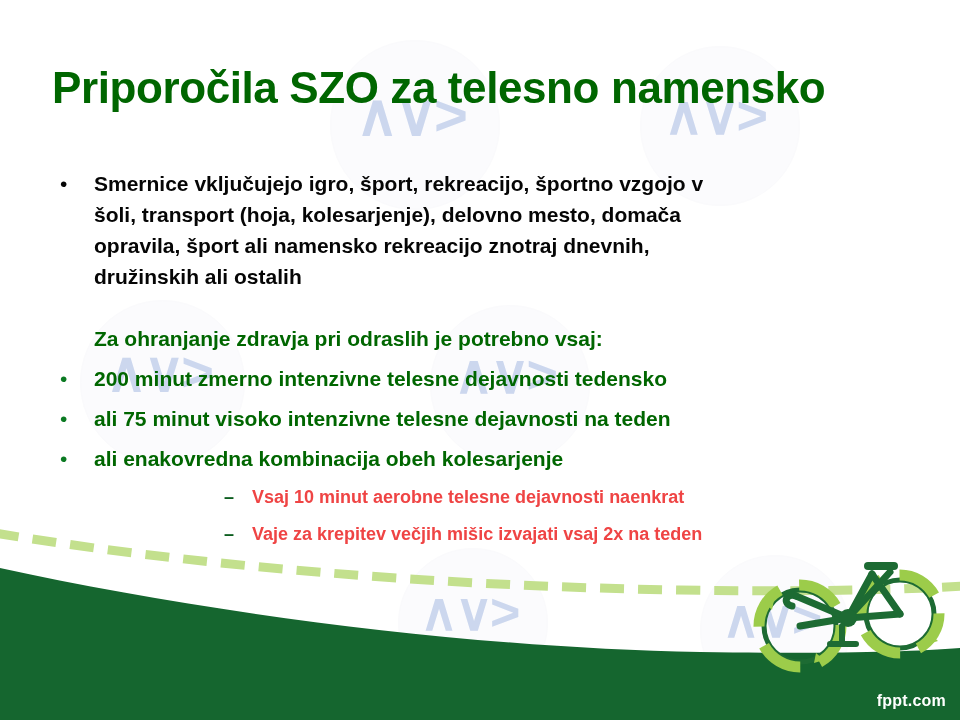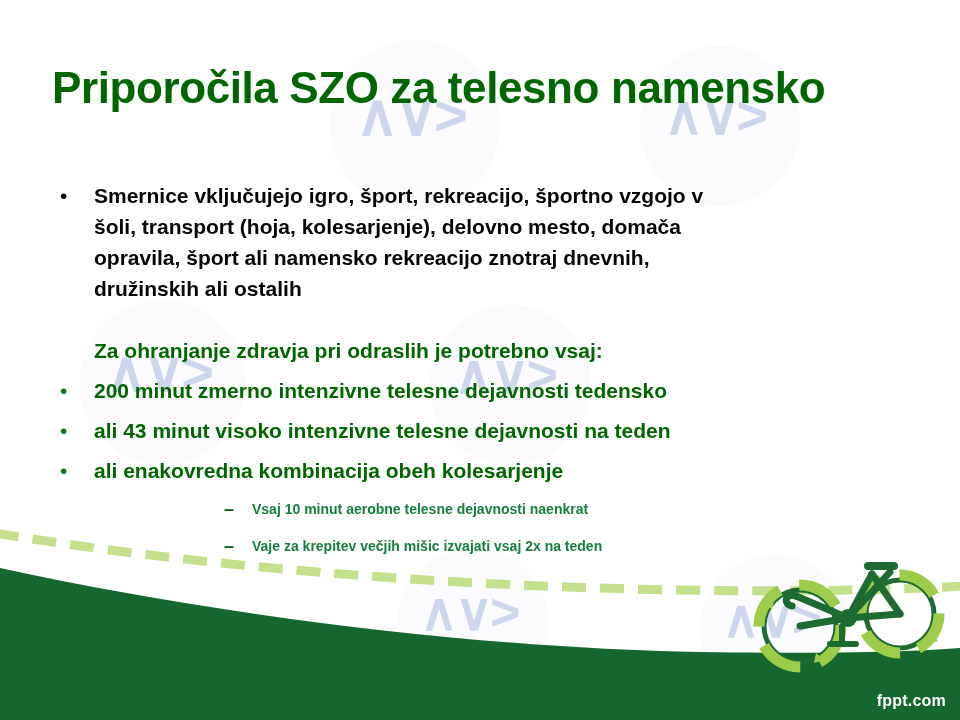--- a/index.html
+++ b/index.html
@@ -86,21 +86,21 @@
     font-size:21px;
     font-weight:700;
     line-height:31px;
   }
 
   .black  { color:#050505; }
   .green  { color:#006600; }
   .marker.black { color:#050505; }
   .marker.green { color:#0b7a22; }
 
-  .para1 { width:640px;margin-top:12px; }
+  .para1 { width:640px; }
 
   .spacer { height:31px; }
 
   .subhead {
     font-size:21px;
     font-weight:700;
     color:#006600;
     line-height:31px;
     padding-left:42px;
     text-underline-offset:2px;
@@ -119,23 +119,23 @@
     position:absolute;
     left:172px;
     top:0;
     font-size:18px;
     line-height:28px;
     color:#0b5d1e;
     font-weight:700;
   }
   .dash-row .dtxt {
     display:block;
-    font-size:14px;
-    font-weight:700;
-    color:#15803d;
+    font-size:18px;
+    font-weight:700;
+    color:#ef4444;
     line-height:28px;
   }
 
   
   #scenery { position:absolute; left:0; bottom:0; width:960px; height:200px; }
 
   #footer-mark {
     position:absolute;
     right:14px;
     bottom:10px;
@@ -191,21 +191,21 @@
 
     <div class="subhead">Za ohranjanje zdravja pri odraslih je potrebno vsaj:</div>
 
     <div class="bullet-row g-row">
       <span class="marker green">•</span>
       <span class="txt green">200 minut zmerno intenzivne telesne dejavnosti tedensko</span>
     </div>
 
     <div class="bullet-row g-row">
       <span class="marker green">•</span>
-      <span class="txt green"> ali 43 minut visoko intenzivne  telesne dejavnosti na teden</span>
+      <span class="txt green"> ali 75 minut visoko intenzivne  telesne dejavnosti na teden</span>
     </div>
 
     <div class="bullet-row g-row">
       <span class="marker green">•</span>
       <span class="txt green">ali enakovredna kombinacija obeh kolesarjenje</span>
     </div>
 
     <div class="dash-row">
       <span class="dmark">–</span>
       <span class="dtxt">Vsaj 10 minut aerobne telesne dejavnosti naenkrat</span>

